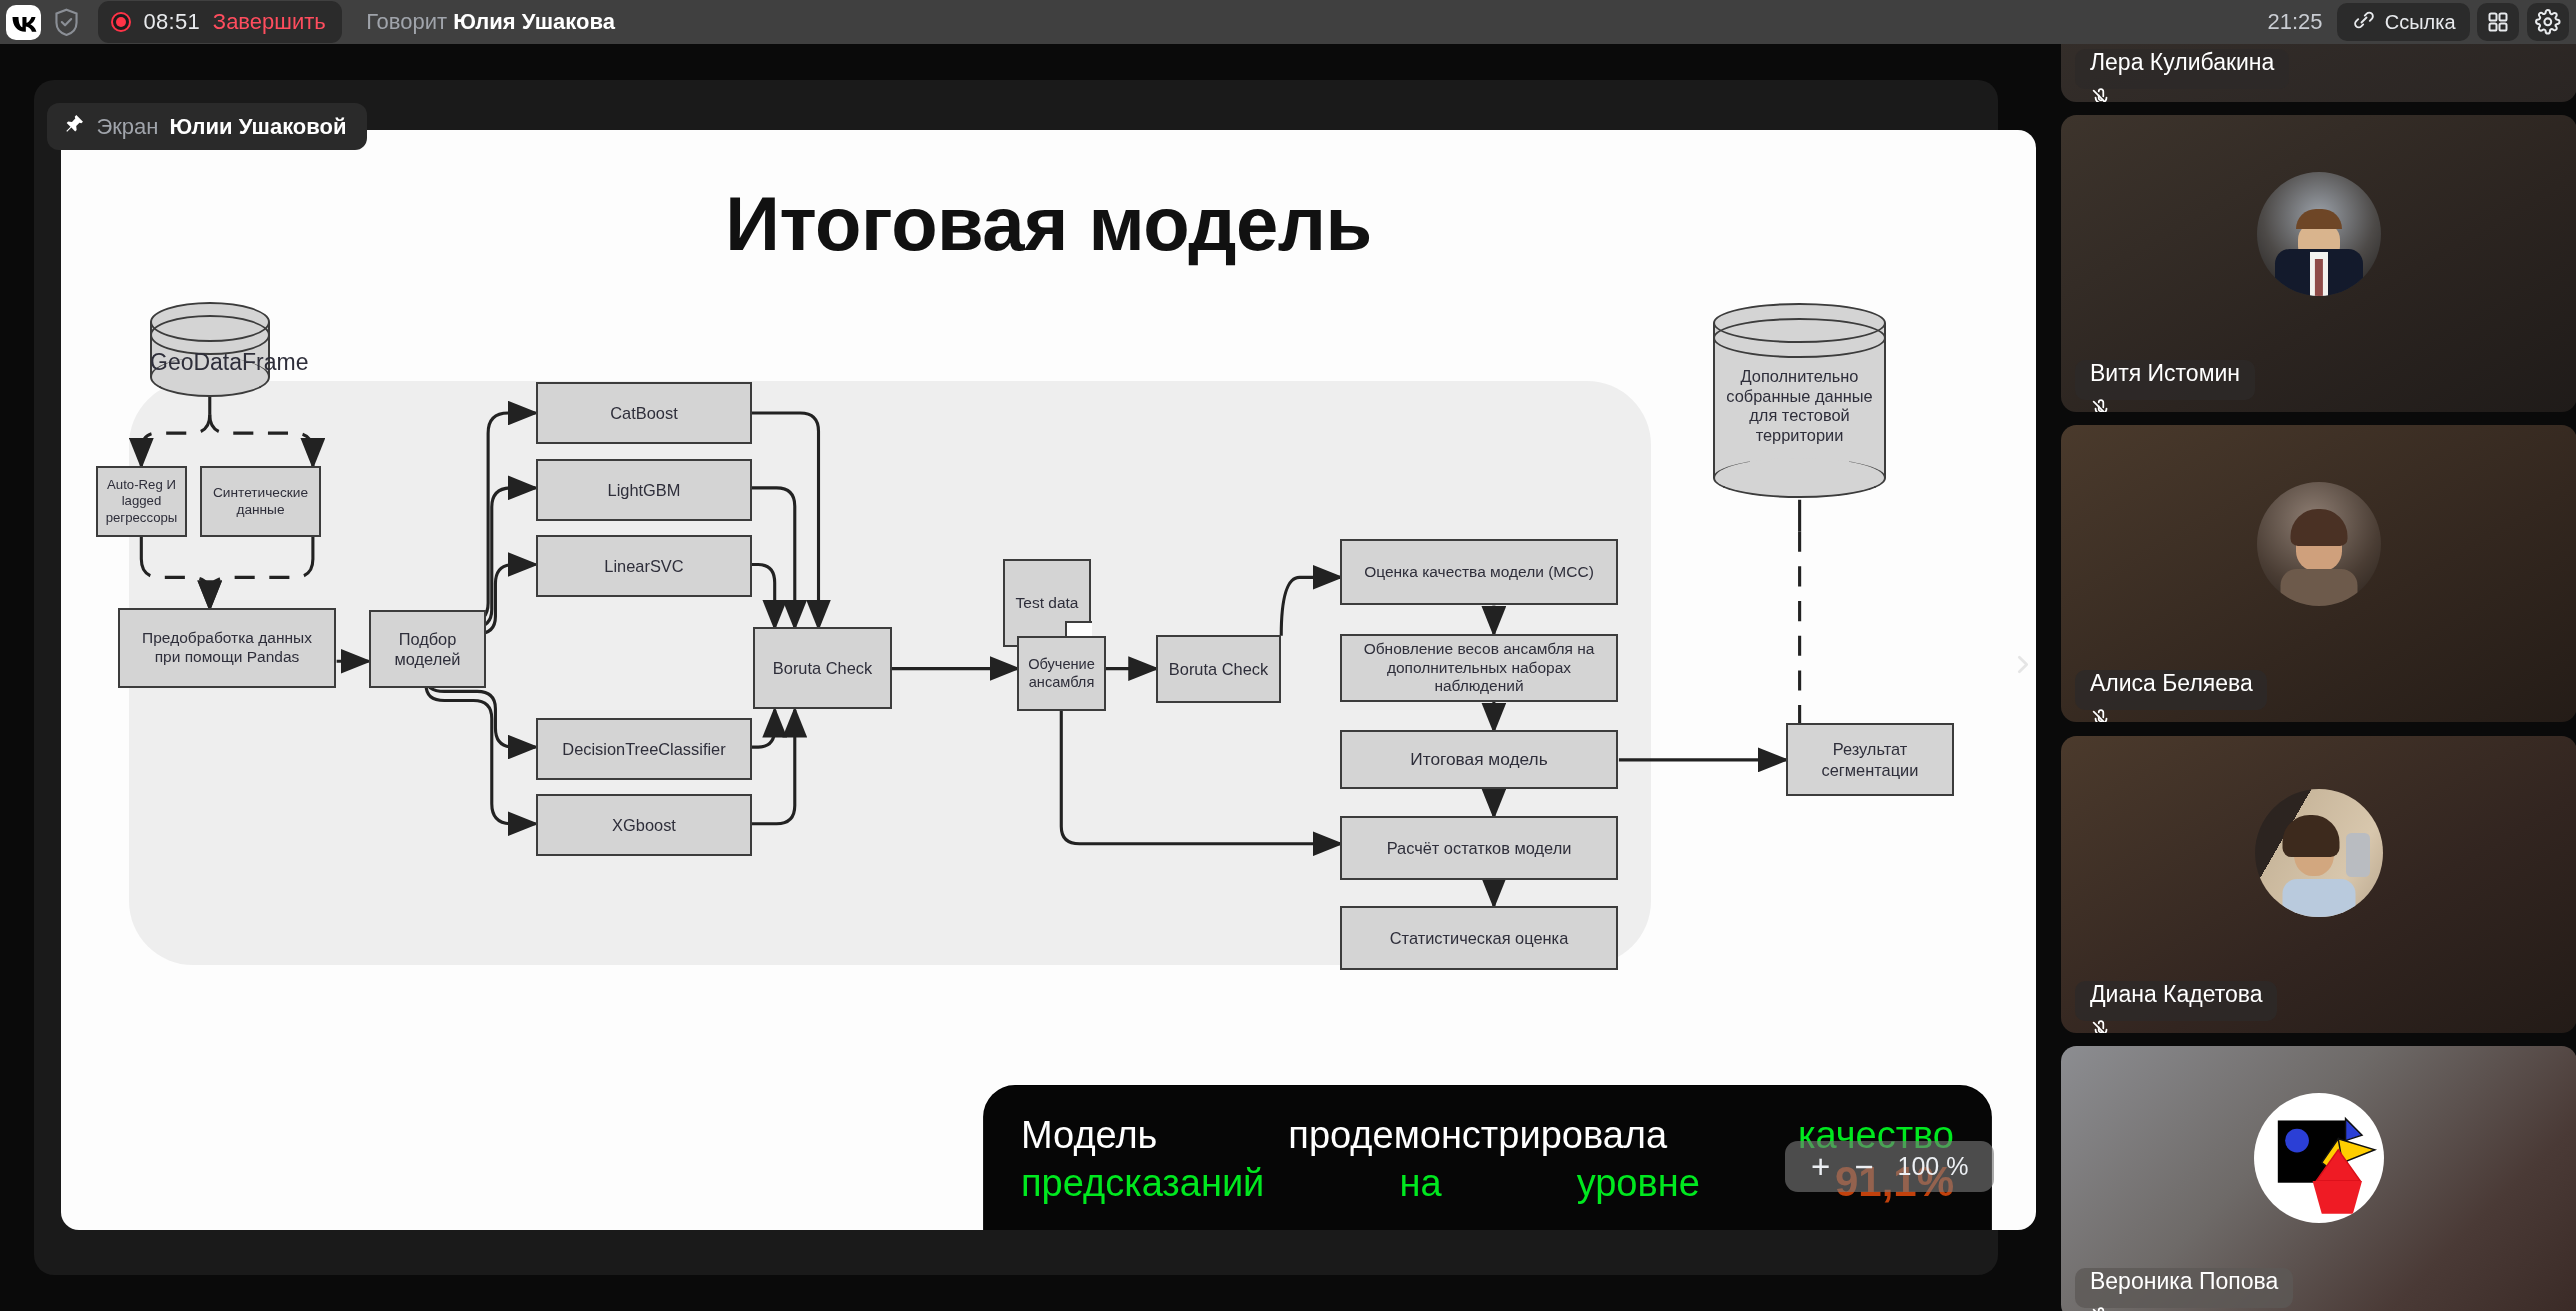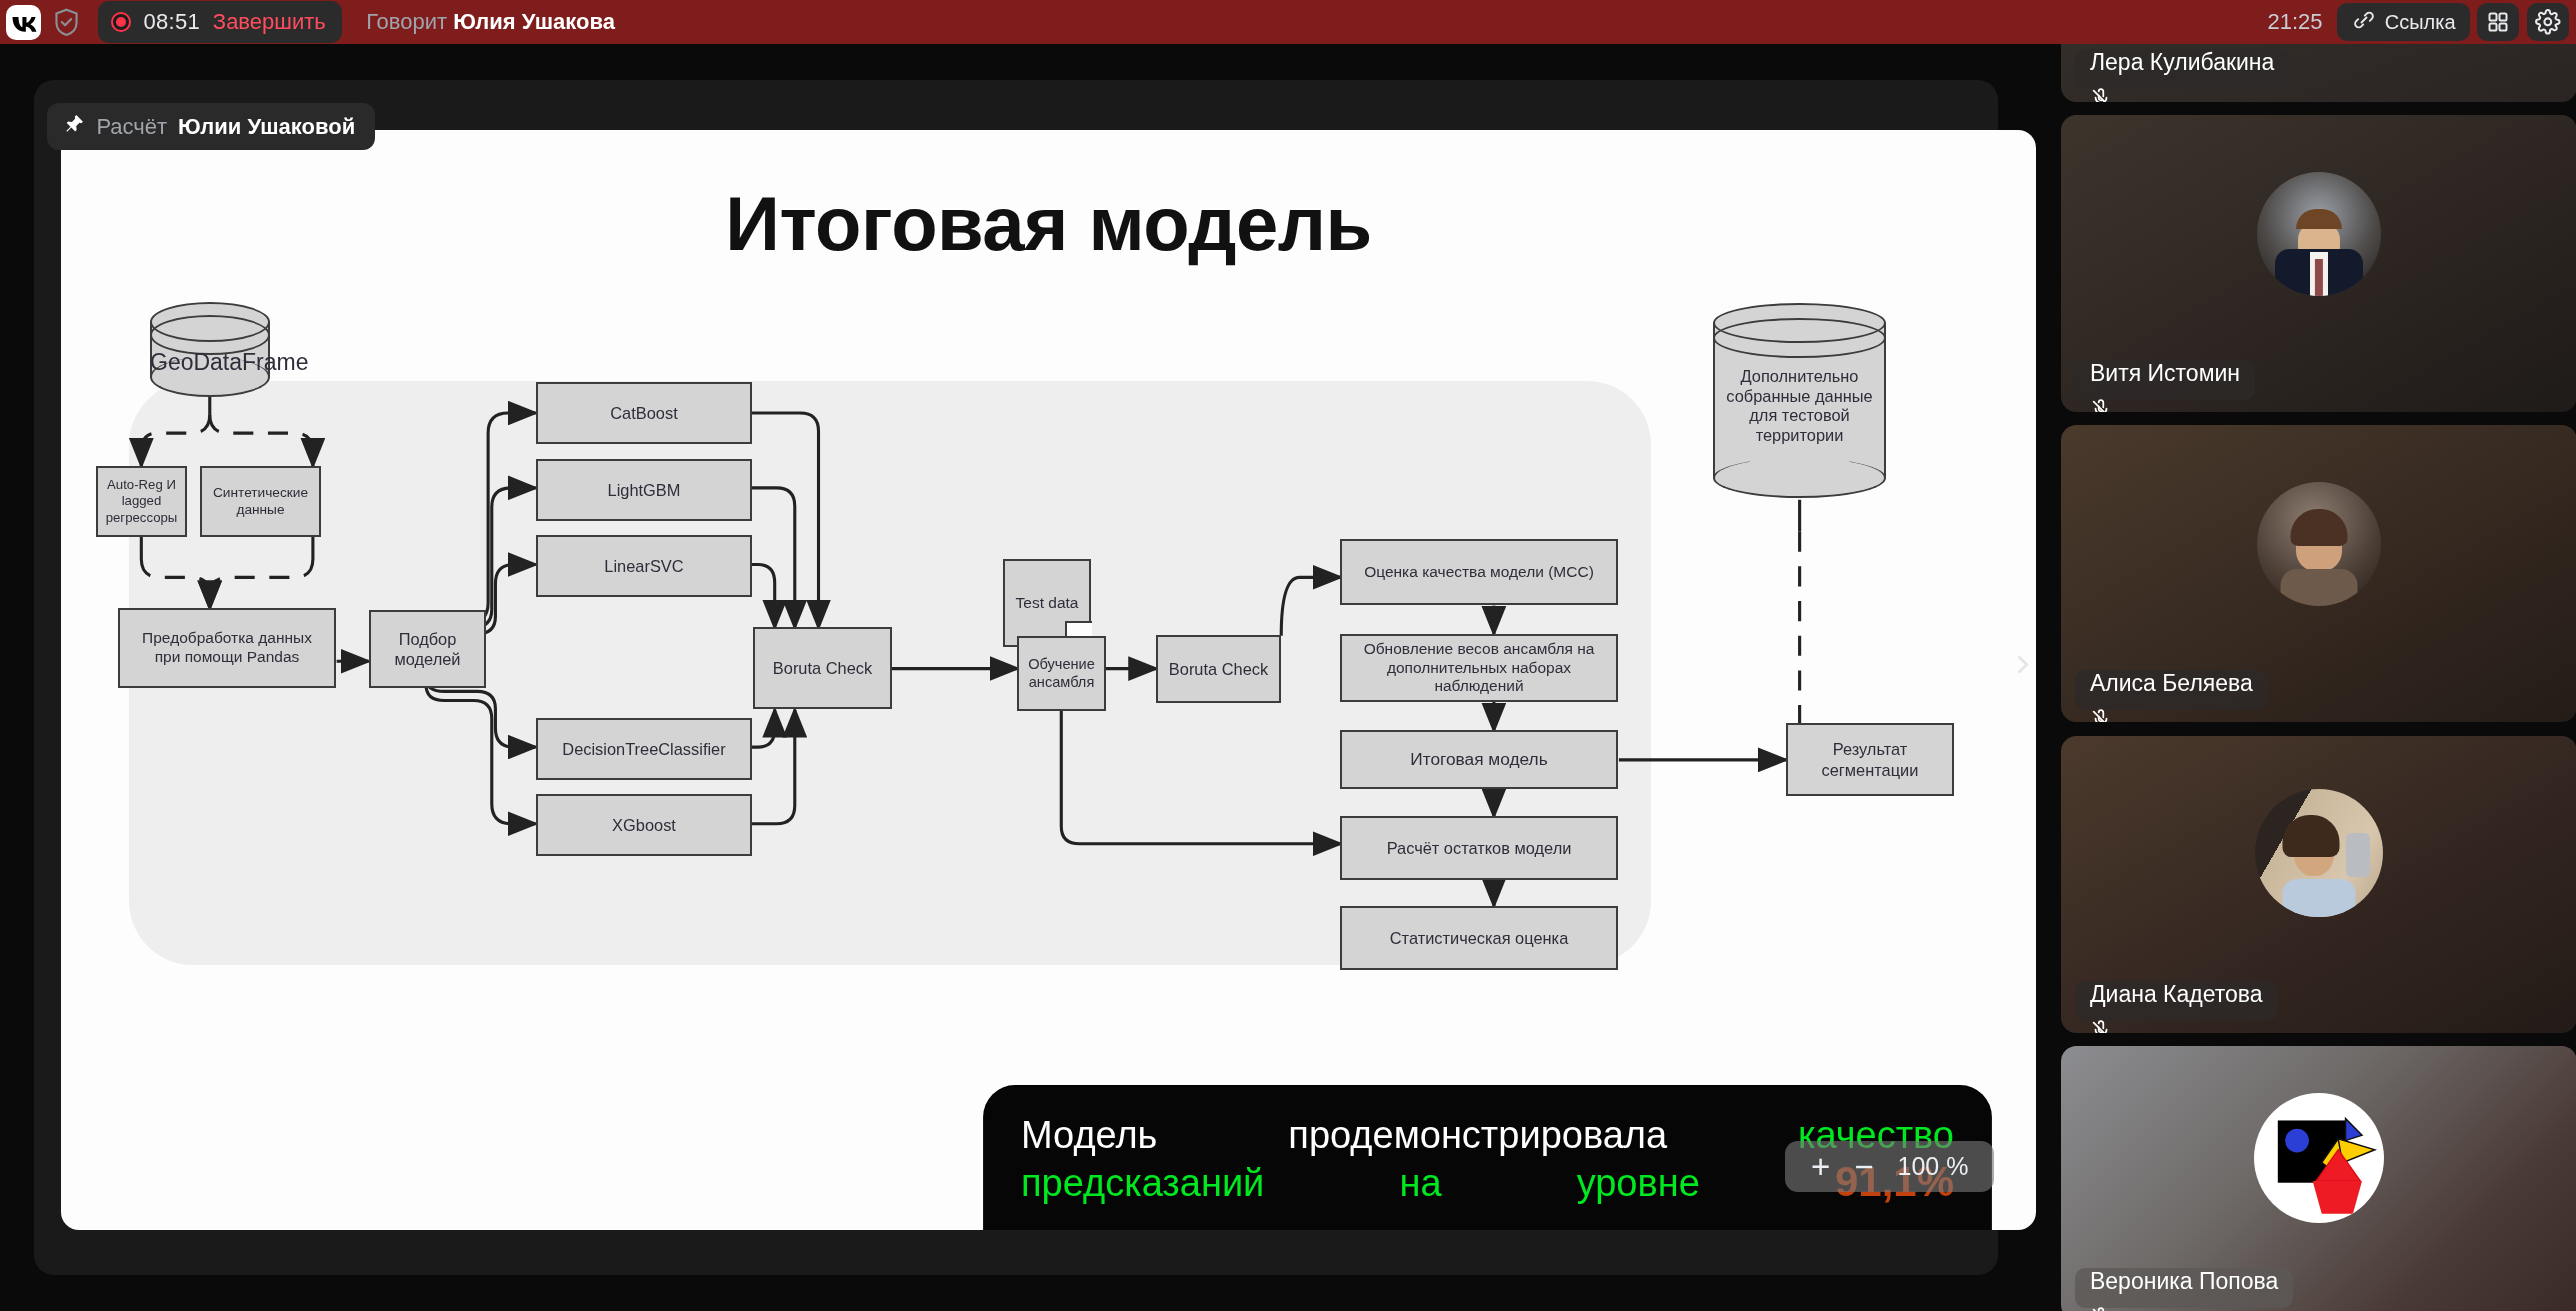--- a/index.html
+++ b/index.html
@@ -7,21 +7,21 @@
     width: 2576px; height: 1311px;
     background: #0a0a0a;
     font-family: "Liberation Sans", sans-serif;
     overflow: hidden;
   }
   #app { position: relative; width: 2576px; height: 1311px; background: #0a0a0a; }
 
   
   .topbar {
     position: absolute; left: 0; top: 0; width: 2576px; height: 44px;
-    background: #7f1d1d; display: flex; align-items: center; z-index: 40;
+    background: #404040; display: flex; align-items: center; z-index: 40;
   }
   .vk-logo {
     width: 35px; height: 35px; margin-left: 6.4px; background: #ffffff;
     border-radius: 10px; display: flex; align-items: center; justify-content: center;
   }
   .shield-btn { width: 40px; height: 40px; margin-left: 5.5px; display:flex; align-items:center; justify-content:center;}
   .rec-pill {
     height: 42px; margin-left: 11px; background: #2b2b2b; border-radius: 11px;
     display: flex; align-items: center; padding: 0 16.4px 0 12.8px; gap: 12.8px;
   }
@@ -378,21 +378,21 @@
       </div>
     </div>
   </div>
 
   <div class="pin-chip">
     <span>
       <svg width="22" height="22" viewBox="0 0 24 24" fill="#fff">
           <path d="M14.5 2.2 21.8 9.5l-1.8 1.8-2-.6-3.6 3.6.5 4.2-1.6 1.6-4.2-4.2-4.6 4.6-.9-.9 4.6-4.6L4 10.8l1.6-1.6 4.2.5L13.4 6l-.6-2z"></path>
         </svg>
     </span>
-    <span>Расчёт</span>
+    <span>Экран</span>
     <b>Юлии Ушаковой</b>
   </div>
 
   <div class="chevron-right">
     <svg width="22" height="37" viewBox="0 0 24 40" fill="none" stroke="#e5e5e5" stroke-width="3" stroke-linecap="round" stroke-linejoin="round">
         <path d="M8 12 L16 20 L8 28"></path>
       </svg>
   </div>
 
   <div class="rail">

